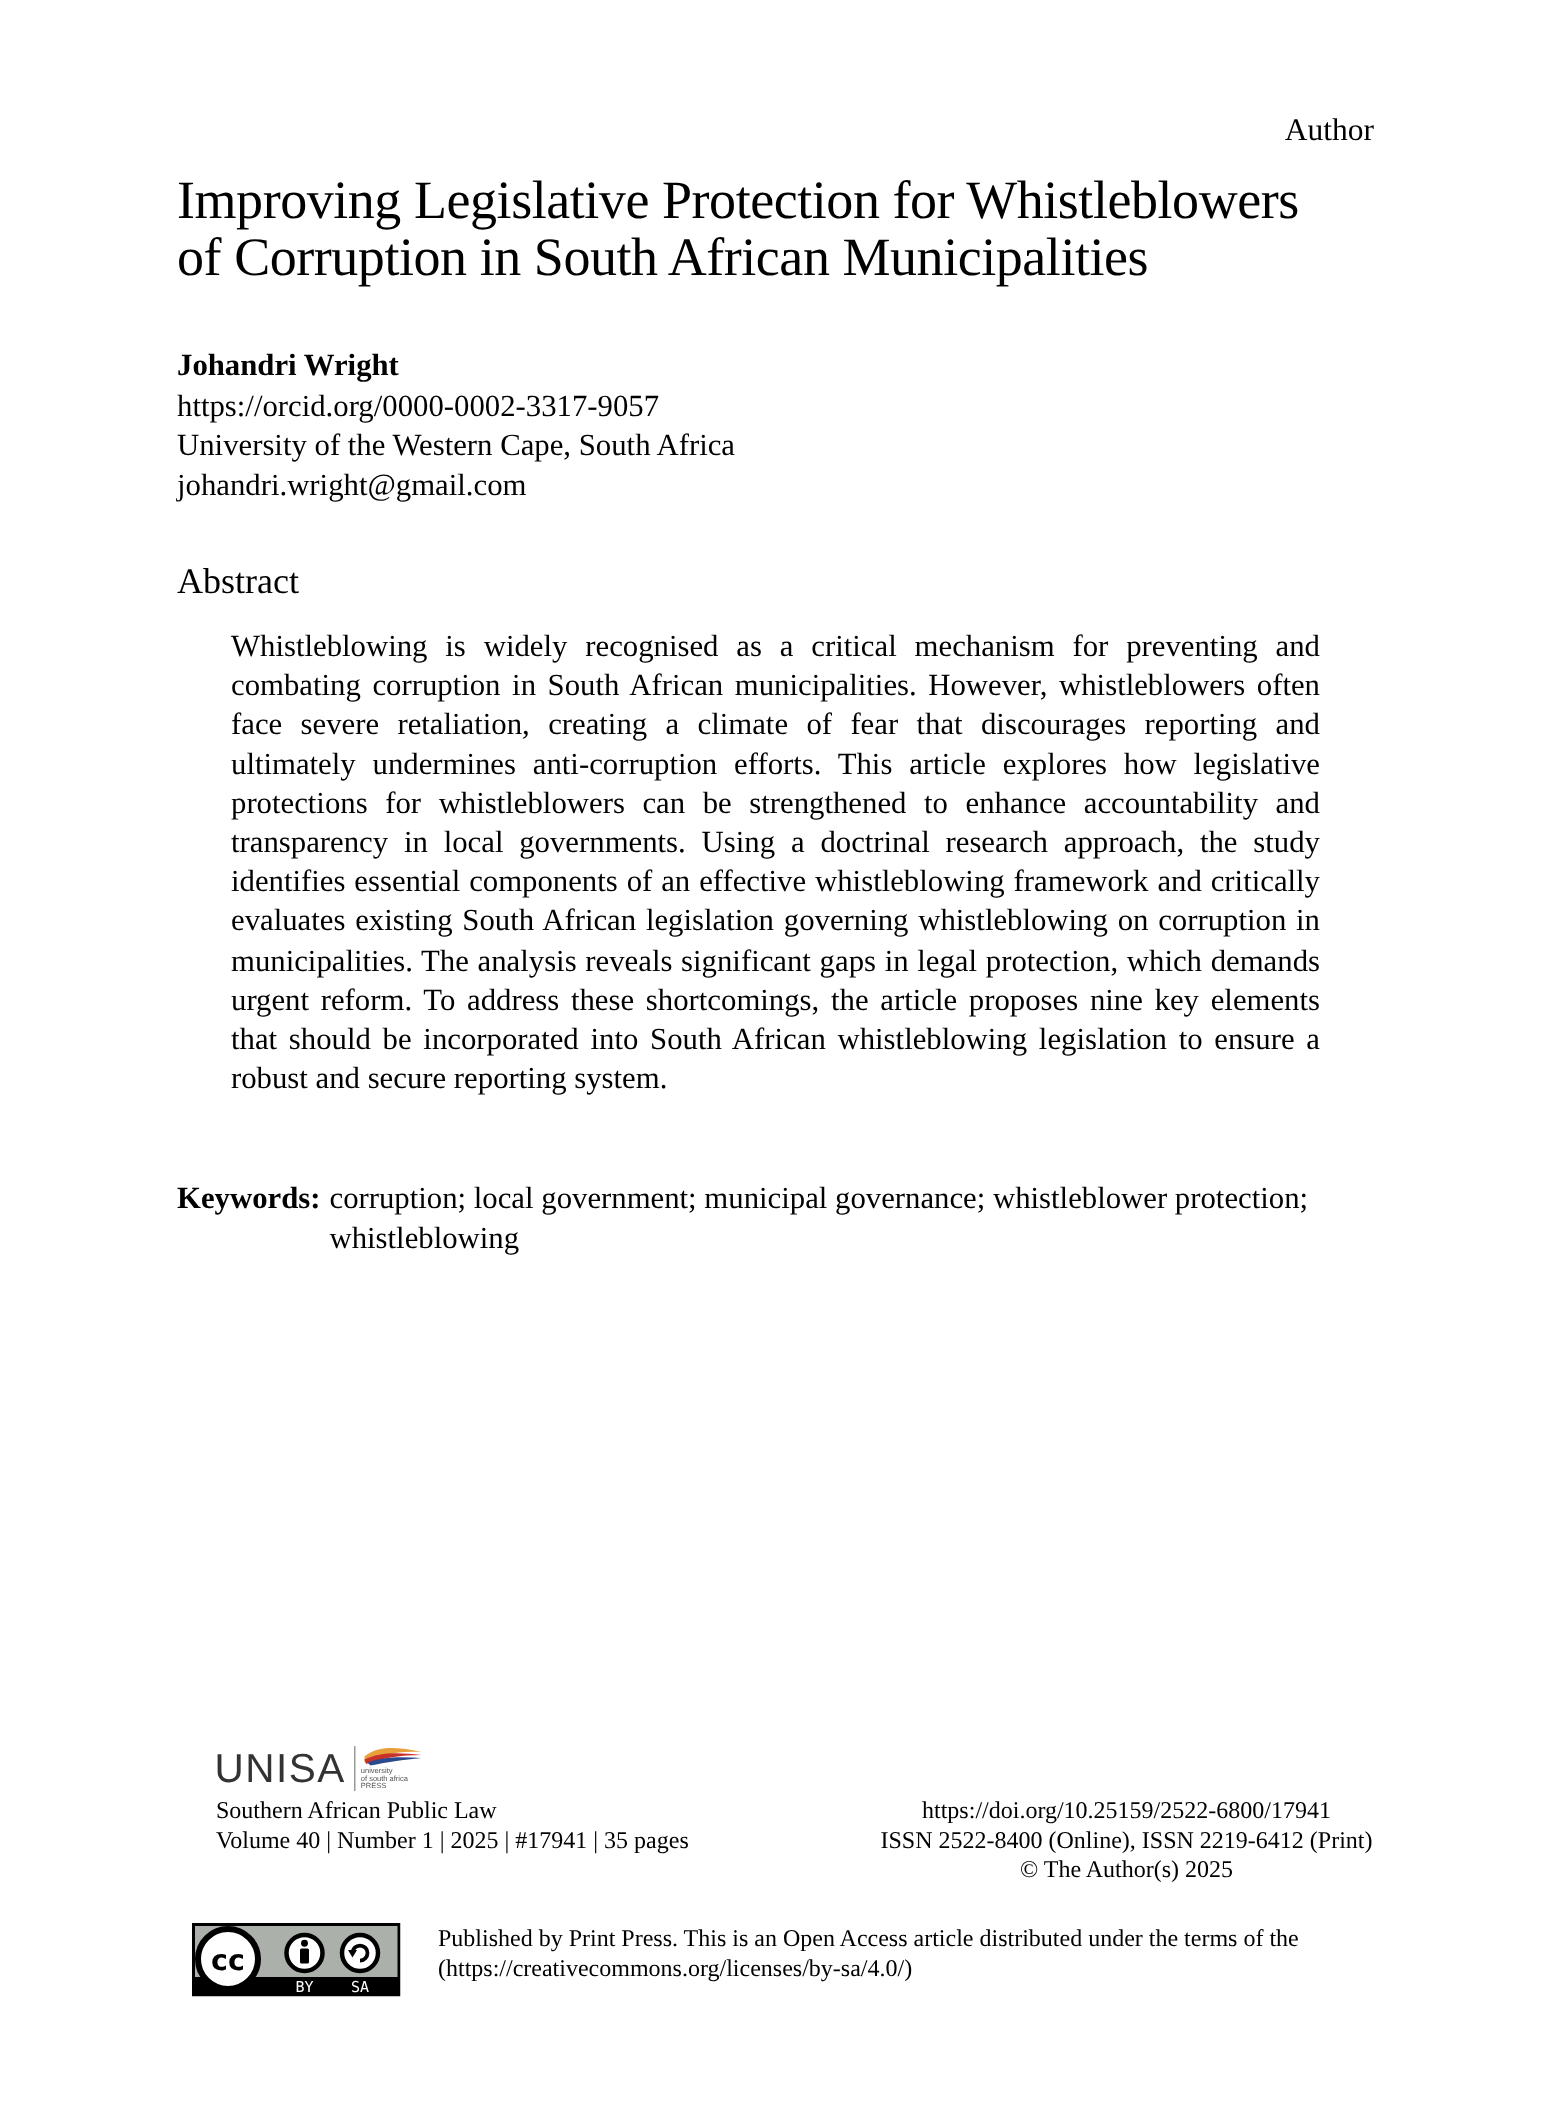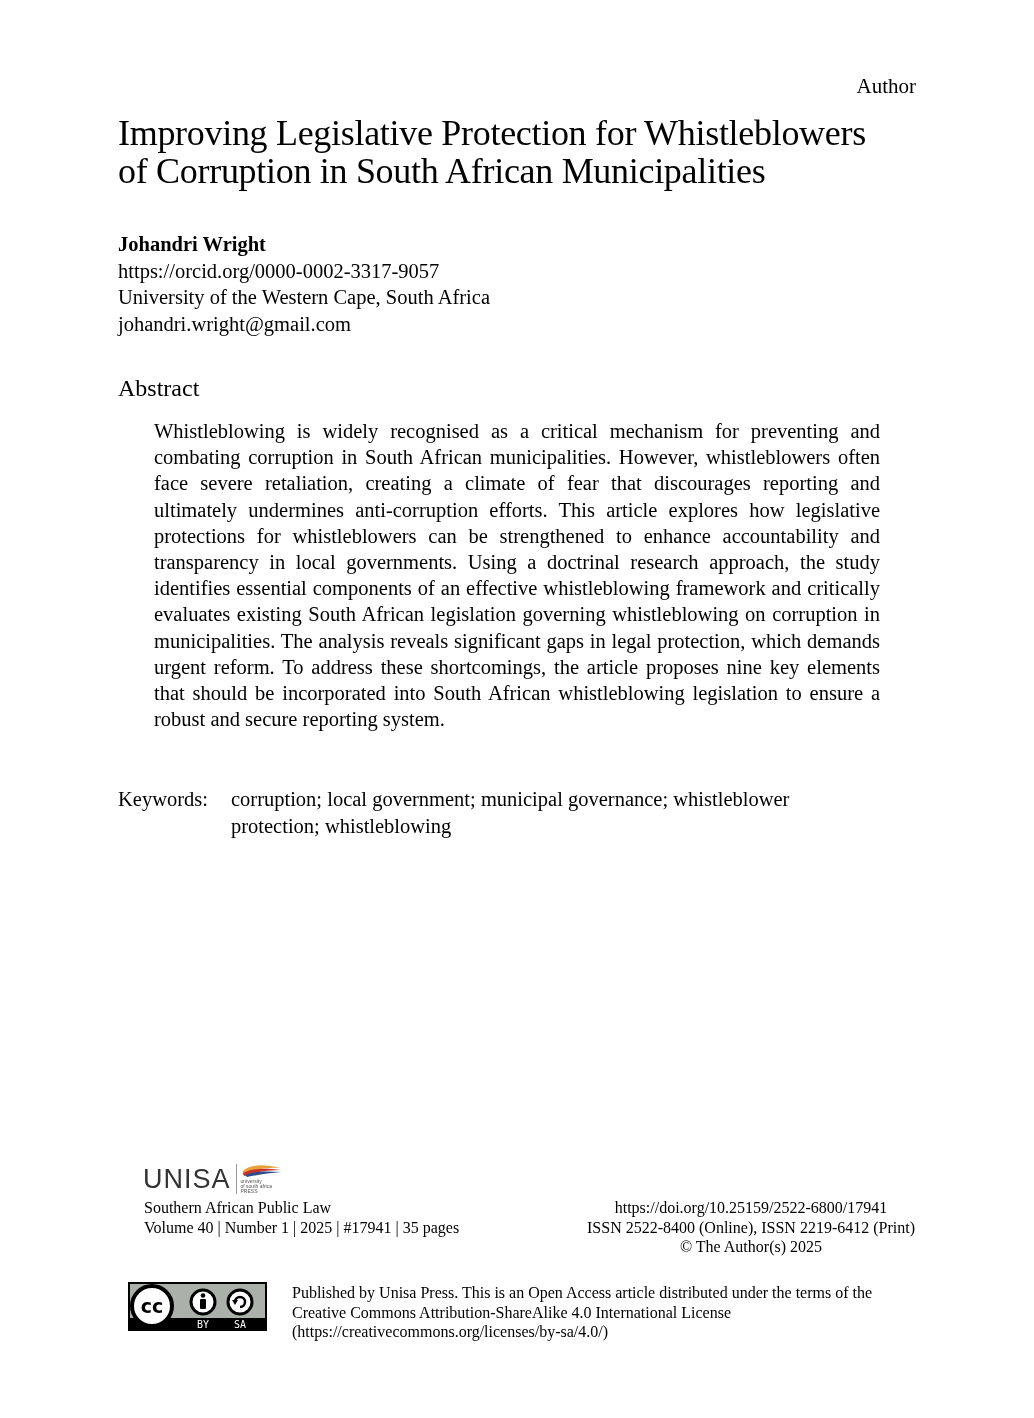--- a/index.html
+++ b/index.html
@@ -11,21 +11,21 @@
   .article-type { right: 118px; top: 74px; font-size: 21px; }
   .title { left: 118px; top: 114px; width: 820px; font-size: 36px; line-height: 38px; letter-spacing: -0.3px; }
   .author-block { left: 118px; top: 231px; font-size: 20.5px; line-height: 26.5px; }
   .author-name { font-weight: bold; }
   .abstract-heading { left: 118px; top: 375px; font-size: 24px; }
   .abstract-body {
     left: 154px; top: 418px; width: 726px; font-size: 20.5px; line-height: 26.2px;
     text-align: justify; hyphens: manual;
   }
   .keywords { left: 118px; top: 786px; width: 760px; font-size: 20.5px; line-height: 26.5px; display: flex; }
-  .keywords-label { font-weight: normal; white-space: nowrap; margin-right: 23px; }
+  .keywords-label { font-weight: bold; white-space: nowrap; margin-right: 6px; }
   .keywords-list { flex: 1; }
   .unisa-logo { left: 143px; top: 1162px; display: flex; align-items: flex-end; }
   .unisa-word { font-family: "Liberation Sans", "DejaVu Sans", sans-serif; font-size: 27px; color: #333; letter-spacing: 1px; line-height: 30px; }
   .unisa-divider { width: 1px; height: 30px; background: #999; margin: 2px 4px 0 5px; }
   .unisa-mark { display: flex; flex-direction: column; }
   .unisa-sub { font-family: "Liberation Sans", "DejaVu Sans", sans-serif; font-size: 5px; line-height: 5px; color: #555; }
   .journal-left { left: 144px; top: 1198px; font-size: 16px; line-height: 19.5px; }
   .journal-right { right: 119px; top: 1198px; font-size: 16px; line-height: 19.5px; text-align: center; }
   .cc-badge { left: 128px; top: 1282px; width: 139px; height: 49px; }
   .license-text { left: 292px; top: 1283px; font-size: 16px; line-height: 19.5px; width: 620px; }
@@ -96,16 +96,15 @@
   <g>
     <circle cx="112" cy="20" r="12" fill="#fff" stroke="#000" stroke-width="3"></circle>
     <path d="M107 20 A5 5 0 1 1 112 25" fill="none" stroke="#000" stroke-width="2.5"></path>
     <path d="M104 18 L110 18 L107 23 Z" fill="#000"></path>
   </g>
   <text x="75" y="46" text-anchor="middle" font-family="'DejaVu Sans Mono', monospace" font-size="10" fill="#fff">BY</text>
   <text x="112" y="46" text-anchor="middle" font-family="'DejaVu Sans Mono', monospace" font-size="10" fill="#fff">SA</text>
 </svg>
 
 <div class="abs license-text">
-  <div>Published by Unisa Press. This is an Open Access article distributed under the terms of the</div>
-  <div>Creative Commons Attribution-ShareAlike 4.0 International License</div>
+  <div>Published by Print Press. This is an Open Access article distributed under the terms of the</div>
   <div>(https://creativecommons.org/licenses/by-sa/4.0/)</div>
 </div>
 
 </body></html>

